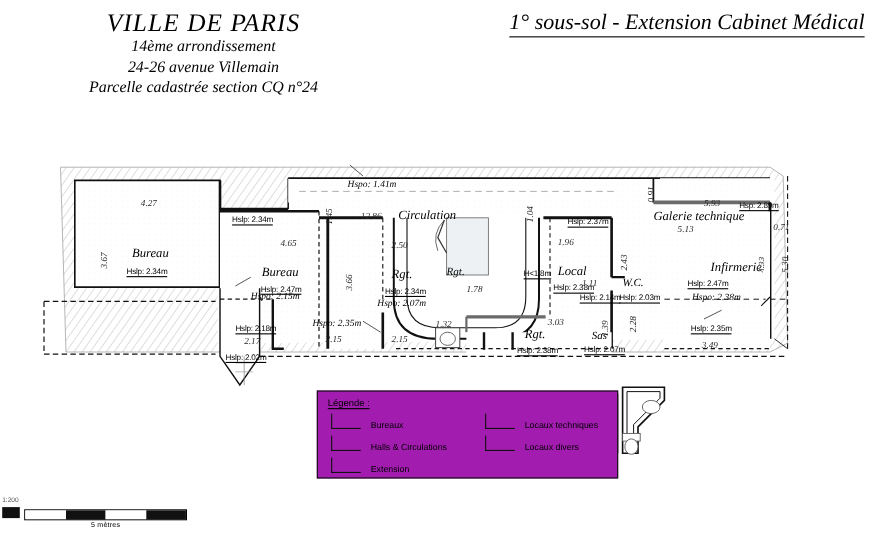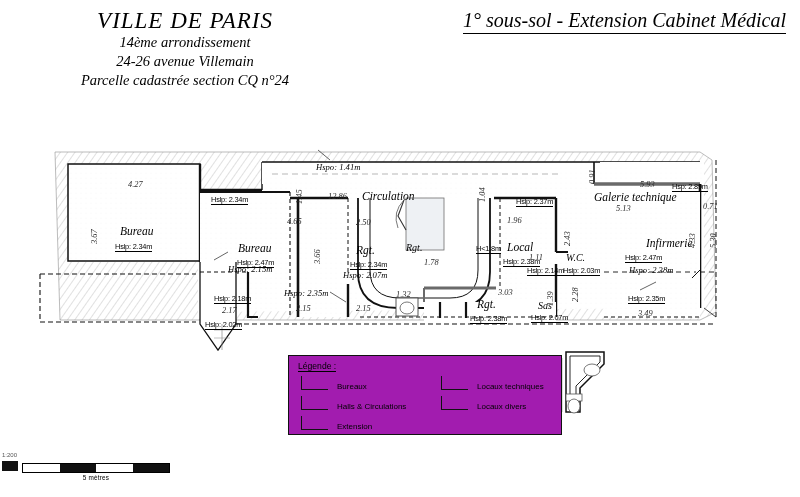--- a/index.html
+++ b/index.html
@@ -229,21 +229,21 @@
 
 <div class="lbl room" style="left:120px;top:113px;">Bureau</div>
 <div class="lbl h" style="left:115px;top:130px;">Hslp: 2.34m</div>
 <div class="lbl dim" style="left:128px;top:68px;">4.27</div>
 <div class="lbl dimv rot90" style="left:90px;top:132px;">3.67</div>
 
 <div class="lbl h" style="left:211px;top:83px;">Hslp: 2.34m</div>
 
 <div class="lbl room" style="left:238px;top:130px;">Bureau</div>
 <div class="lbl h" style="left:237px;top:146px;">Hslp: 2.47m</div>
-<div class="lbl dim" style="left:255px;top:105px;margin-left:32px;">4.65</div>
+<div class="lbl dim" style="left:255px;top:105px;">4.65</div>
 <div class="lbl hspo" style="left:228px;top:152px;">Hspo: 2.15m</div>
 <div class="lbl h" style="left:214px;top:182px;">Hslp: 2.18m</div>
 <div class="lbl dim" style="left:222px;top:194px;">2.17</div>
 <div class="lbl h" style="left:205px;top:208px;">Hslp: 2.02m</div>
 
 <div class="lbl hspo" style="left:316px;top:50px;">Hspo: 1.41m</div>
 <div class="lbl dim" style="left:328px;top:80px;">12.86</div>
 <div class="lbl room" style="left:362px;top:78px;">Circulation</div>
 <div class="lbl dimv rot90" style="left:295px;top:92px;">1.45</div>
 

